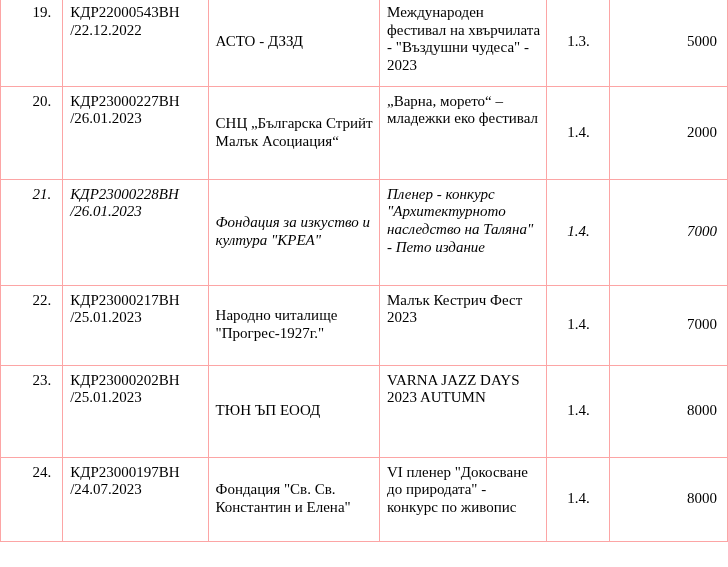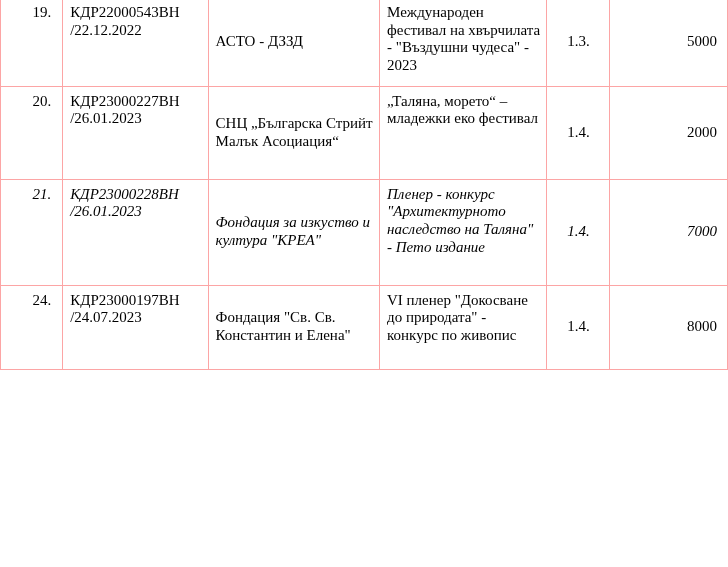--- a/index.html
+++ b/index.html
@@ -88,34 +88,56 @@
       <td class="cat">1.3.</td>
       <td class="amount">5000</td>
     </tr>
     <tr style="height:93px;">
       <td class="num">20.</td>
       <td class="code">
         <span>КДР23000227ВН</span>
         <span class="code-line2">/26.01.2023</span>
       </td>
       <td class="org">СНЦ „Българска Стрийт Малък Асоциация“</td>
-      <td class="title">„Таляна, морето“ – младежки еко фестивал</td>
+      <td class="title">„Варна, морето“ – младежки еко фестивал</td>
       <td class="cat">1.4.</td>
       <td class="amount">2000</td>
     </tr>
     <tr style="height:106px;font-style:italic;">
       <td class="num">21.</td>
       <td class="code">
         <span>КДР23000228ВН</span>
         <span class="code-line2">/26.01.2023</span>
       </td>
       <td class="org">Фондация за изкуство и култура "КРЕА"</td>
       <td class="title">Пленер - конкурс "Архитектурното наследство на Таляна" - Пето издание</td>
       <td class="cat">1.4.</td>
       <td class="amount">7000</td>
+    </tr>
+    <tr style="height:80px;">
+      <td class="num">22.</td>
+      <td class="code">
+        <span>КДР23000217ВН</span>
+        <span class="code-line2">/25.01.2023</span>
+      </td>
+      <td class="org">Народно читалище "Прогрес-1927г."</td>
+      <td class="title">Малък Кестрич Фест 2023</td>
+      <td class="cat">1.4.</td>
+      <td class="amount">7000</td>
+    </tr>
+    <tr style="height:92px;">
+      <td class="num">23.</td>
+      <td class="code">
+        <span>КДР23000202ВН</span>
+        <span class="code-line2">/25.01.2023</span>
+      </td>
+      <td class="org">ТЮН ЪП ЕООД</td>
+      <td class="title">VARNA JAZZ DAYS 2023 AUTUMN</td>
+      <td class="cat">1.4.</td>
+      <td class="amount">8000</td>
     </tr>
     <tr style="height:84px;">
       <td class="num">24.</td>
       <td class="code">
         <span>КДР23000197ВН</span>
         <span class="code-line2">/24.07.2023</span>
       </td>
       <td class="org">Фондация "Св. Св. Константин и Елена"</td>
       <td class="title">VI пленер "Докосване до природата" - конкурс по живопис</td>
       <td class="cat">1.4.</td>

